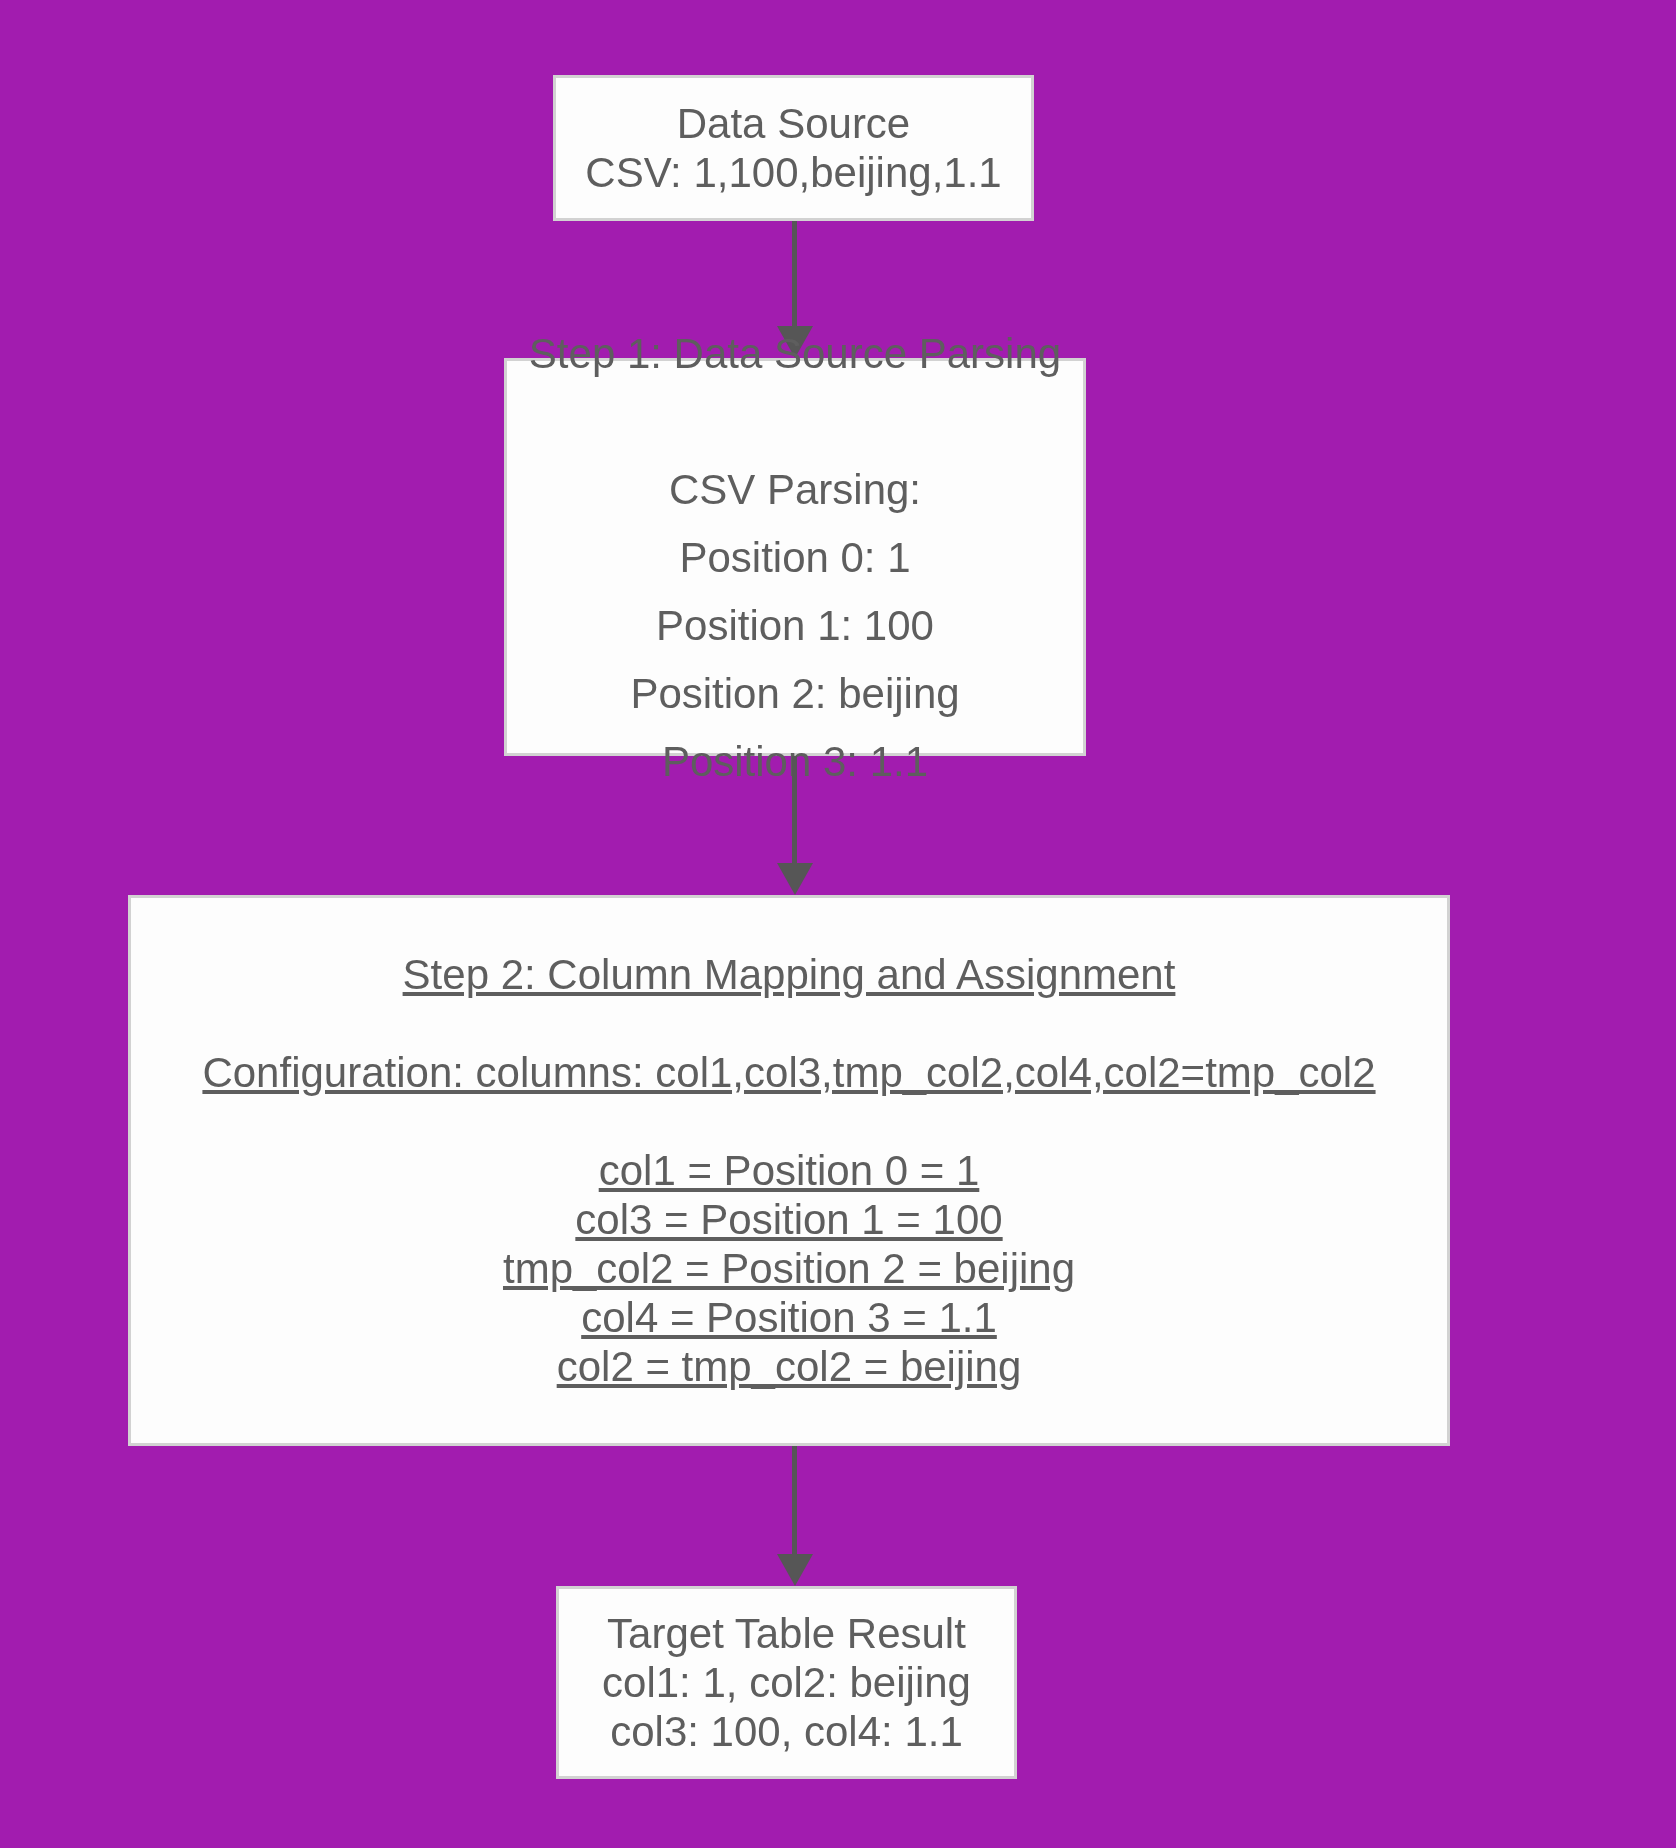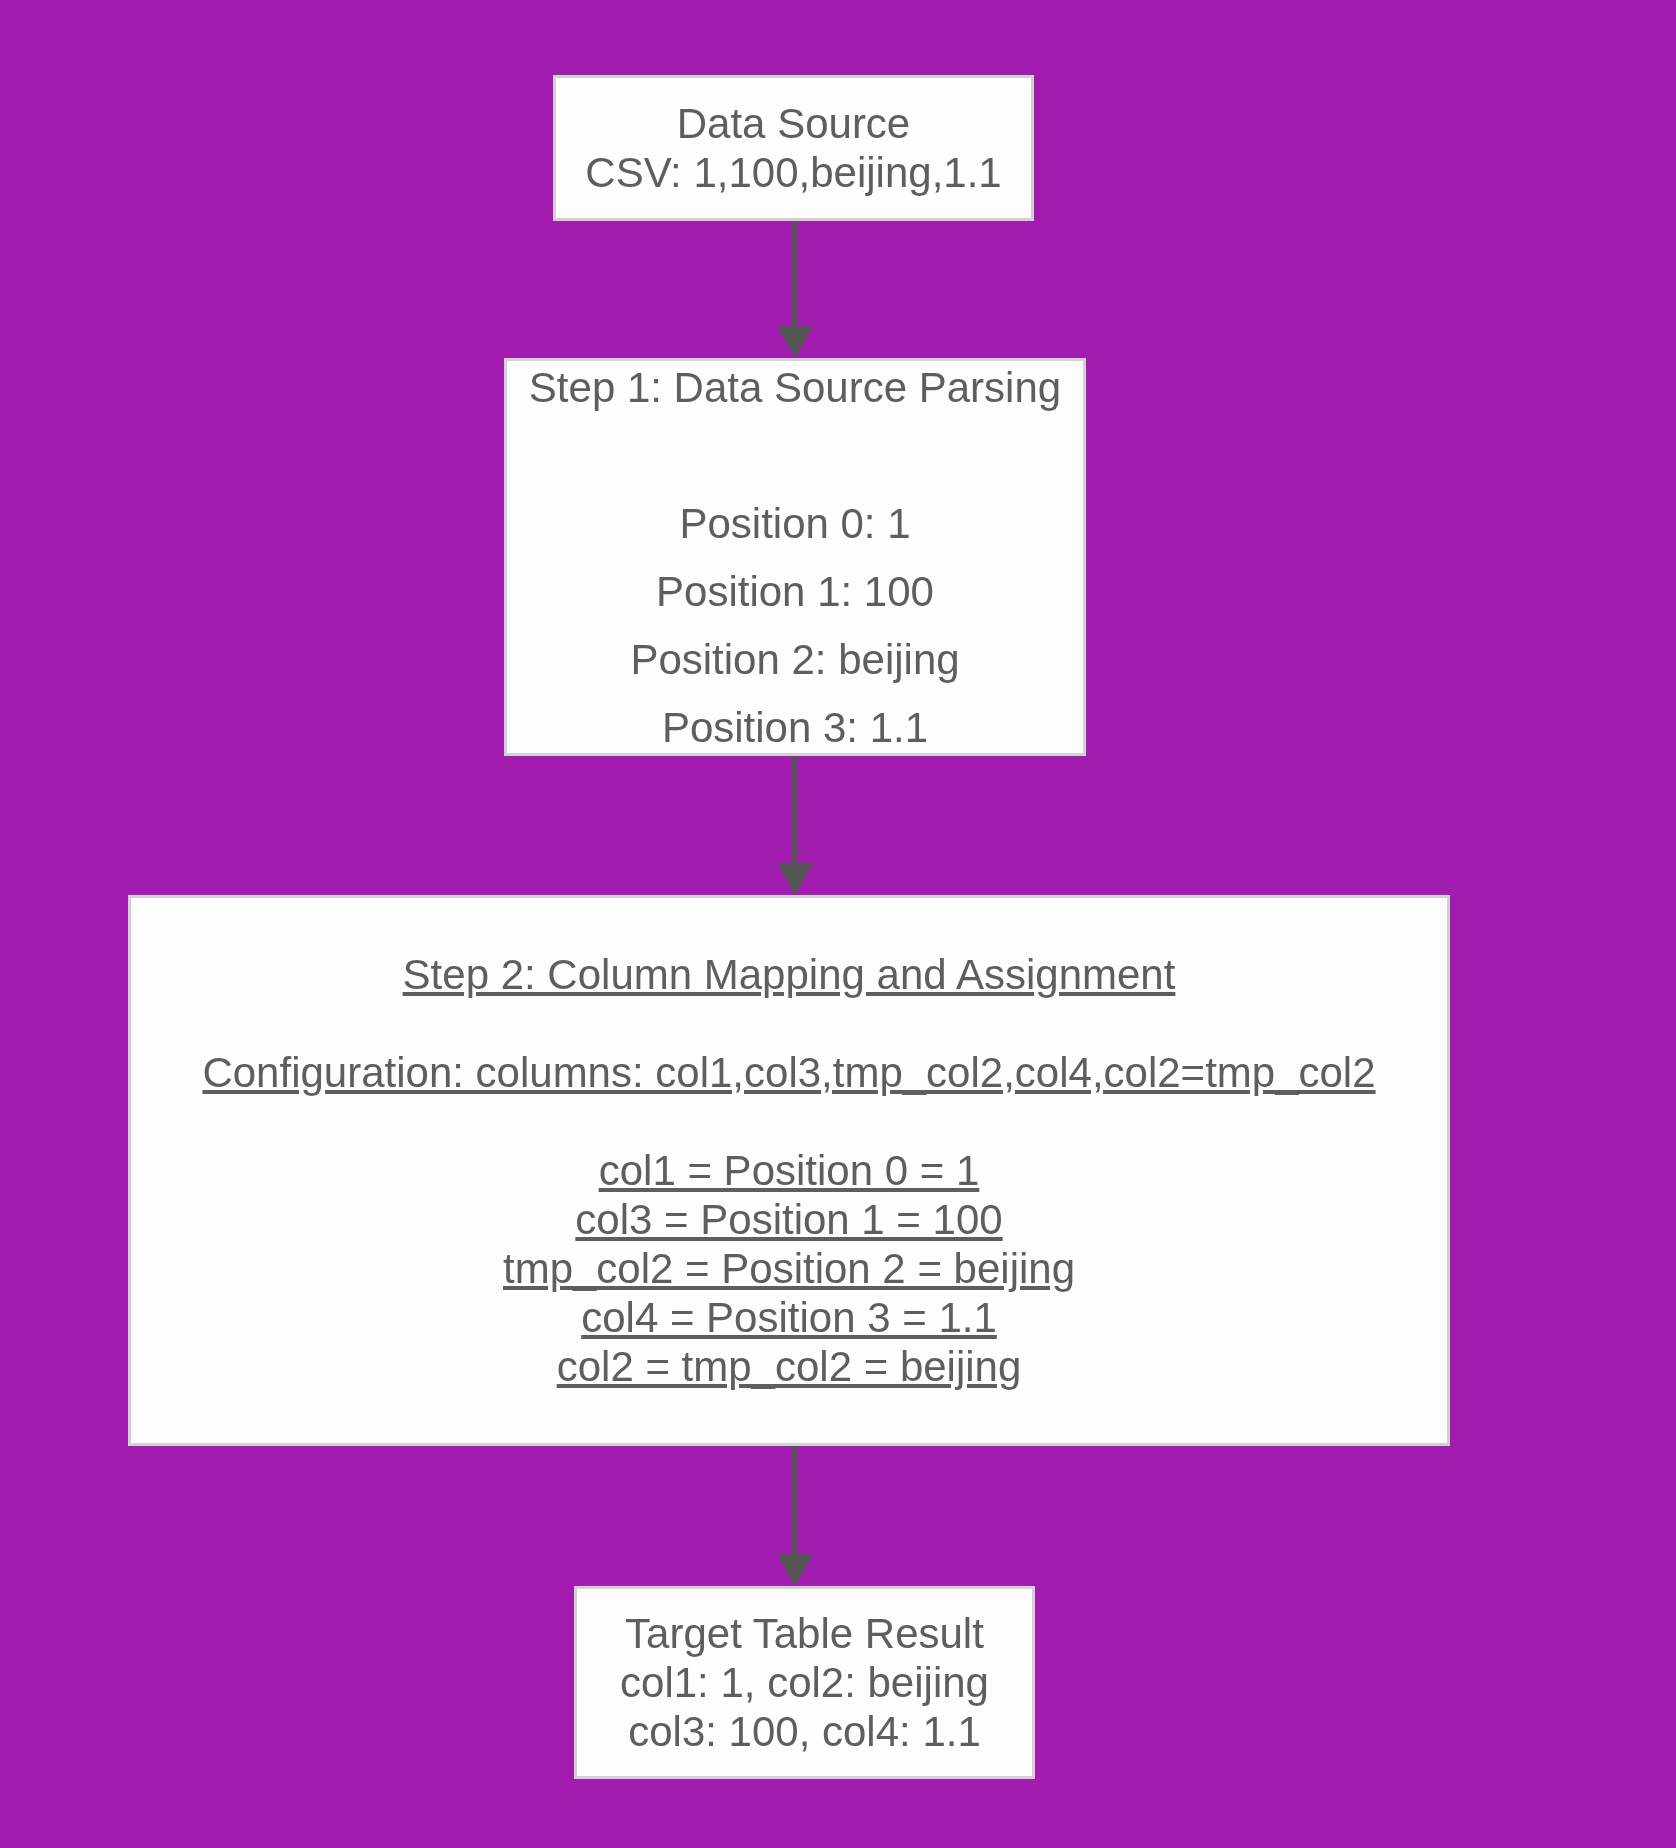--- a/index.html
+++ b/index.html
@@ -30,21 +30,21 @@
     line-height: 49px;
     white-space: nowrap;
   }
   .node .line {
     min-height: 49px;
     width: 100%;
   }
   .node1 { left: 553px; top: 75px;   width: 481px;  height: 146px; }
   .node2 { left: 504px; top: 358px;  width: 582px;  height: 398px; gap: 19px; }
   .node3 { left: 128px; top: 895px;  width: 1322px; height: 551px; text-decoration: underline; }
-  .node4 { left: 574px; top: 1586px; width: 461px;  height: 193px; }
+  .node4 { left: 556px; top: 1586px; width: 461px;  height: 193px; }
 
   .arrow {
     position: absolute;
     width: 37px;
     left: 776px;
     display: flex;
     flex-direction: column;
     align-items: center;
   }
   .arrow .shaft {
@@ -74,20 +74,21 @@
   </div>
 
   <div class="arrow arrow1">
     <div class="shaft"></div>
     <div class="head"></div>
   </div>
 
   <div class="node node2">
     <div class="line">Step 1: Data Source Parsing</div>
     <div class="line"></div>
+    <div class="line">CSV Parsing:</div>
     <div class="line">Position 0: 1</div>
     <div class="line">Position 1: 100</div>
     <div class="line">Position 2: beijing</div>
     <div class="line">Position 3: 1.1</div>
   </div>
 
   <div class="arrow arrow2">
     <div class="shaft"></div>
     <div class="head"></div>
   </div>

